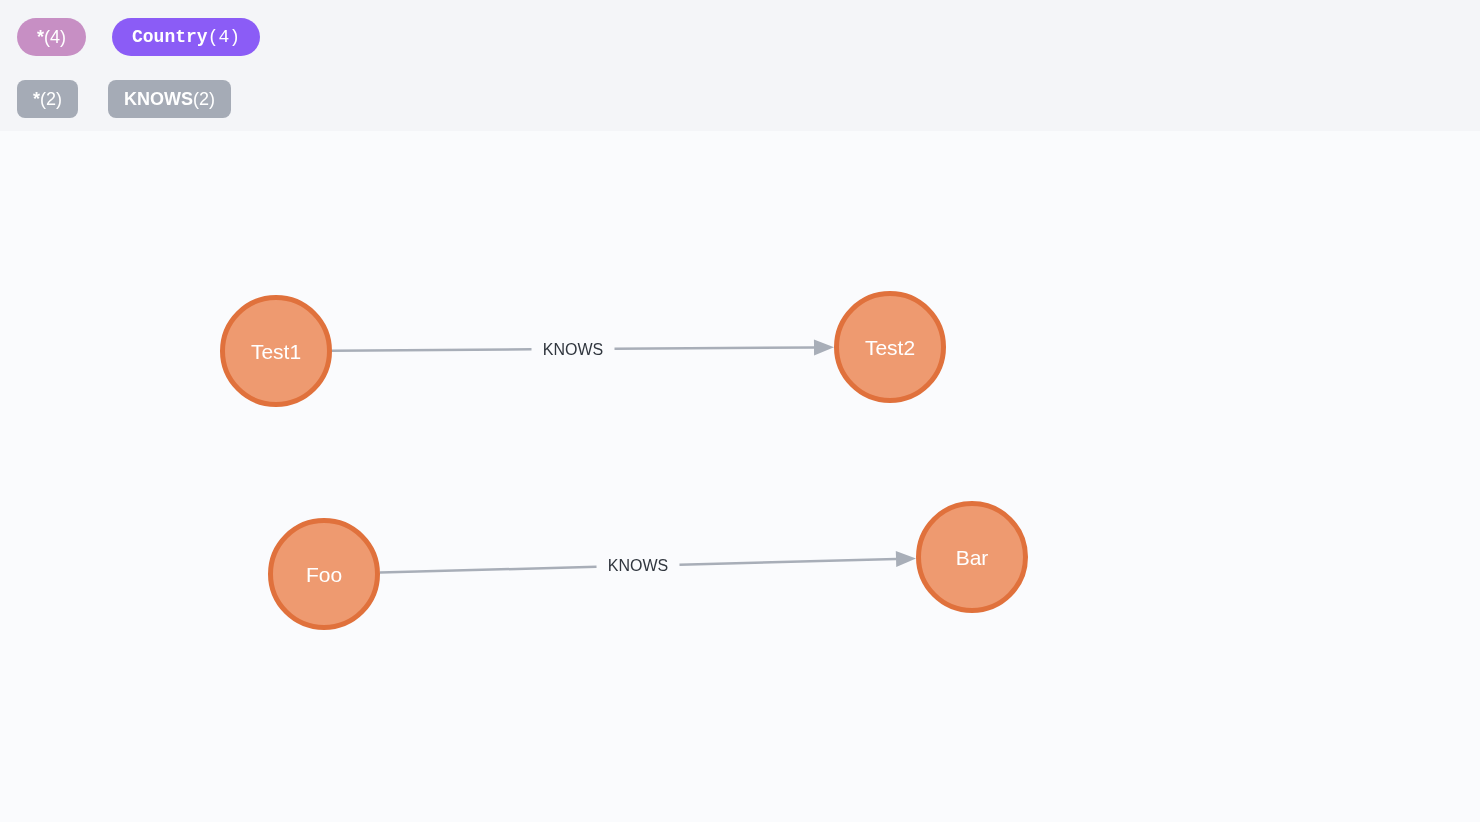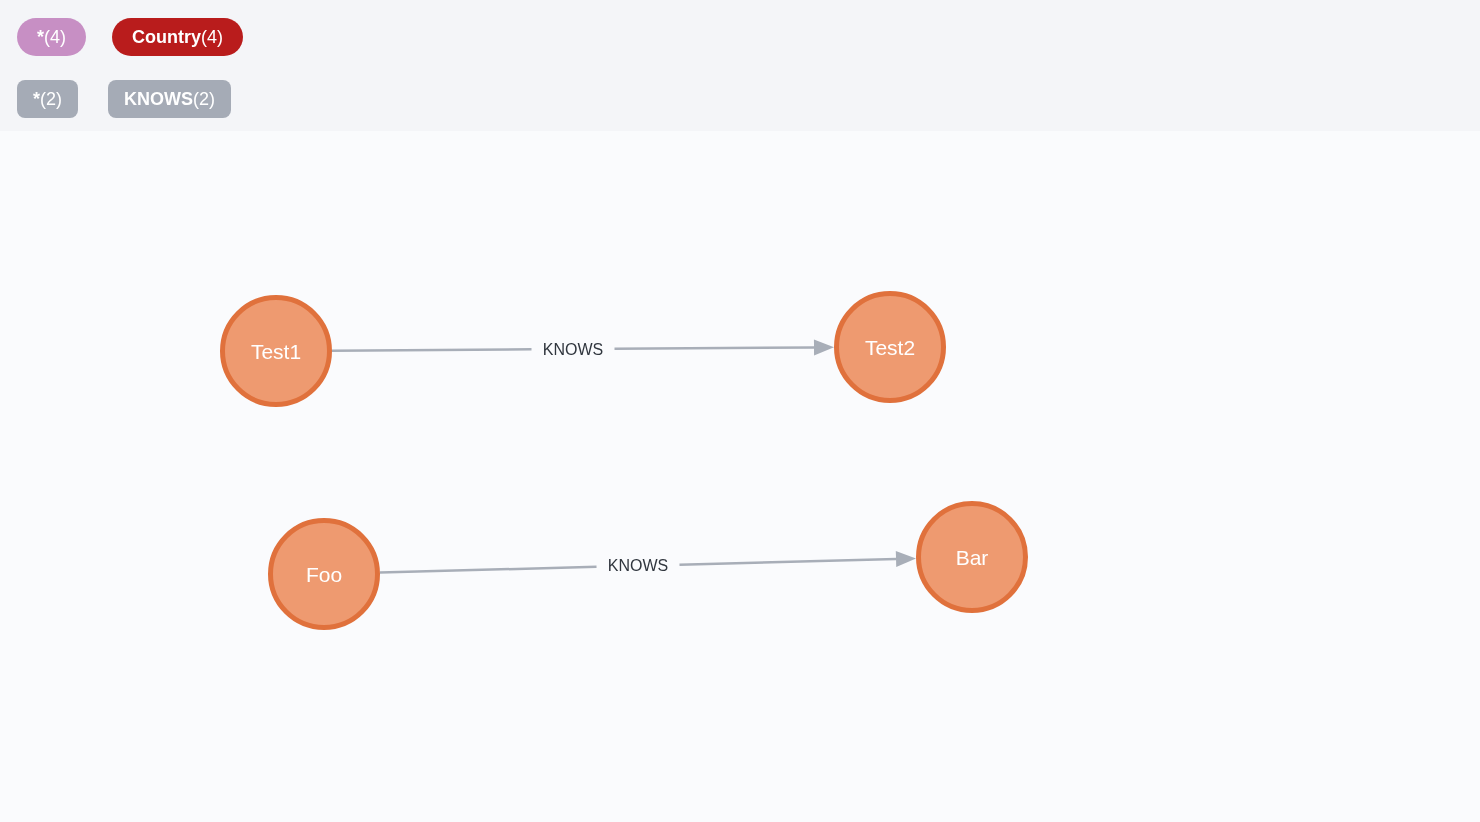--- a/index.html
+++ b/index.html
@@ -93,21 +93,21 @@
       </svg>
   </div>
 
   <div class="topbar" style="background: rgb(244, 245, 248);">
 
     <div class="pill-row pill-row-nodes">
       <div class="pill pill-round" style="background: rgb(199, 143, 196); color: rgb(255, 255, 255);">
         <span class="pill-label">*</span>
         <span class="pill-count">(4)</span>
       </div>
-      <div class="pill pill-round" style="background: #b91c1c; color: rgb(255, 255, 255);">
+      <div class="pill pill-round" style="background: #8b5cf6; color: rgb(255, 255, 255); font-family: Liberation Mono, monospace;">
         <span class="pill-label">Country</span>
         <span class="pill-count">(4)</span>
       </div>
     </div>
 
     <div class="pill-row pill-row-rels">
       <div class="pill pill-rect" style="background: rgb(165, 171, 182); color: rgb(255, 255, 255);">
         <span class="pill-label">*</span>
         <span class="pill-count">(2)</span>
       </div>

